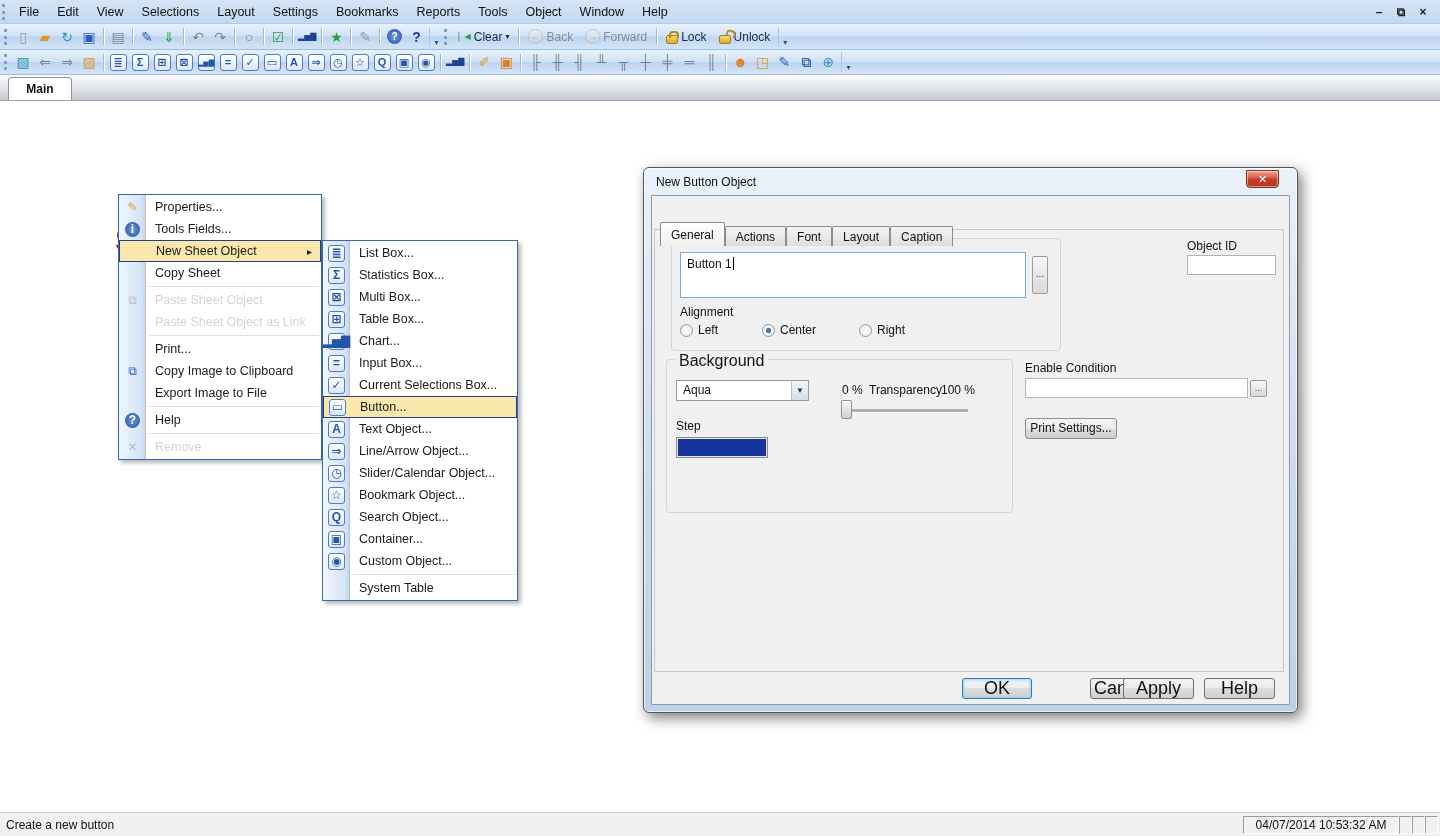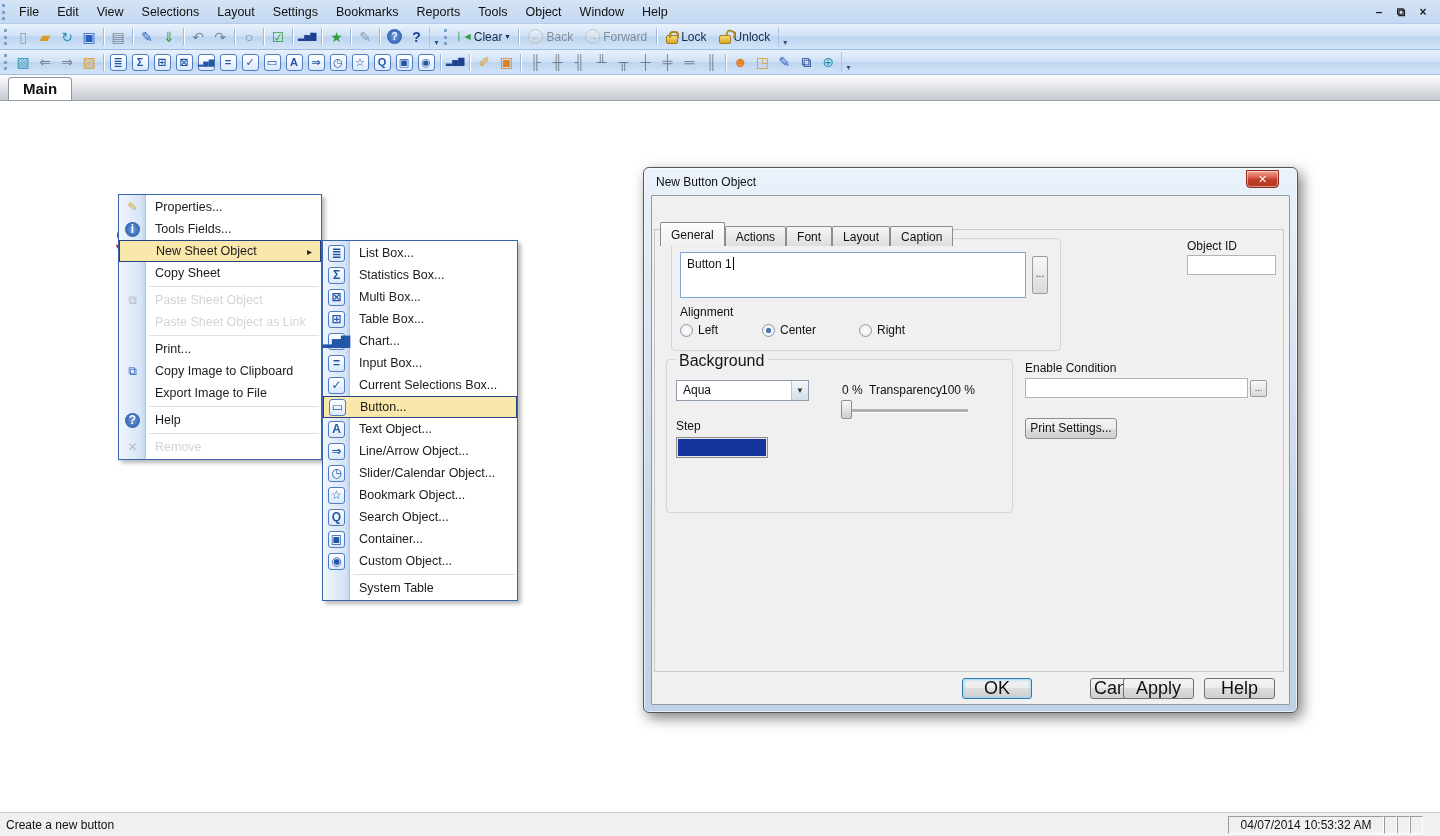--- a/index.html
+++ b/index.html
@@ -52,21 +52,21 @@
   .ic-lock::before { content:""; position:absolute; left:2px; top:-5px; width:6px; height:5px;
     border:2px solid #b08a26; border-bottom:none; border-radius:4px 4px 0 0; }
   .ic-unlock::before { content:""; position:absolute; left:6px; top:-6px; width:6px; height:5px;
     border:2px solid #b08a26; border-bottom:none; border-radius:4px 4px 0 0; transform:rotate(18deg); }
 
   
   .tabrow { position:absolute; left:0; top:75px; width:1440px; height:26px;
     background:linear-gradient(#fdfdfd,#c6cbd3); border-bottom:1px solid #98a0ab; }
   .sheet-tab { position:absolute; left:8px; bottom:0; width:64px; height:23px;
     background:#fff; border:1px solid #8f96a0; border-bottom:none; border-radius:4px 4px 0 0;
-    text-align:center; line-height:22px; font-weight:bold; font-size:15px; }
+    text-align:center; line-height:22px; font-weight:bold; font-size:12px; }
 
   .canvas { position:absolute; left:0; top:101px; width:1440px; height:711px; background:#fff; }
   .step-title { position:absolute; left:115px; top:122px; font-size:31px; font-weight:bold; }
 
   
   .popup {
     position:absolute; z-index:30; border:1px solid #3a66ad; background:#fff;
     box-shadow:3px 3px 4px rgba(0,0,0,.28); padding:1px 0;
     background-image:linear-gradient(90deg,#f0f6fd 0px,#d6e4f6 22px,#c2d6ef 26px,#c3c3c3 26px,#c3c3c3 27px,#ffffff 27px);
     font-size:12.5px;
@@ -153,21 +153,21 @@
   .dlg-buttons { position:absolute; left:0; top:482px; width:100%; height:22px; }
   .dbtn { position:absolute; height:21px; background:linear-gradient(#f4f4f4,#ebebeb 50%,#dddddd 50%,#cfcfcf);
     border:1px solid #707070; border-radius:3px; text-align:center; line-height:19px; font-size:18px; }
   .dbtn.focused { border:1px solid #2d7bb5; box-shadow:inset 0 0 3px 1px #9ed5f3; }
   #btn-ok{left:310px;width:70px;} #btn-cancel{left:390px;width:64px;margin-left:48px;} #btn-apply{left:471px;width:71px;} #btn-help{left:552px;width:71px;}
 
   
   .statusbar { position:absolute; left:0; top:812px; width:1440px; height:24px;
     background:#f0f0f0; border-top:1px solid #cfcfcf; display:flex; align-items:center; }
   .sb-msg { padding-left:6px; font-size:12px; color:#111; }
-  .sb-right { margin-left:auto; display:flex; gap:0; padding-right:17px; }
+  .sb-right { margin-left:auto; display:flex; gap:0; padding-right:2px; }
   .sb-panel { height:18px; border:1px solid; border-color:#9b9b9b #ffffff #ffffff #9b9b9b; background:#f0f0f0; }
   .sb-date { width:156px; text-align:center; line-height:16px; font-size:12px; }
   .sb-mini { width:13px; }
 </style>
 </head>
 <body>
 
 <div class="menubar">
   <span class="tgrip"></span>
   <span style="display:flex">

